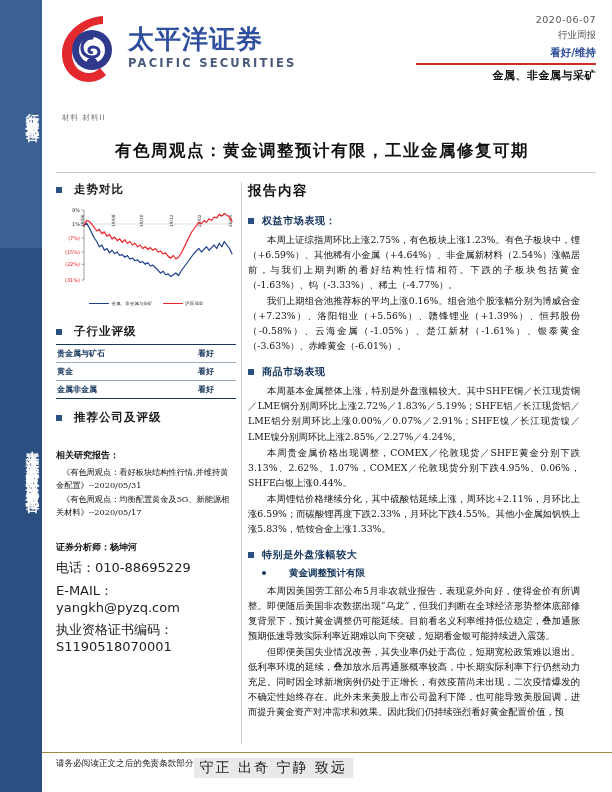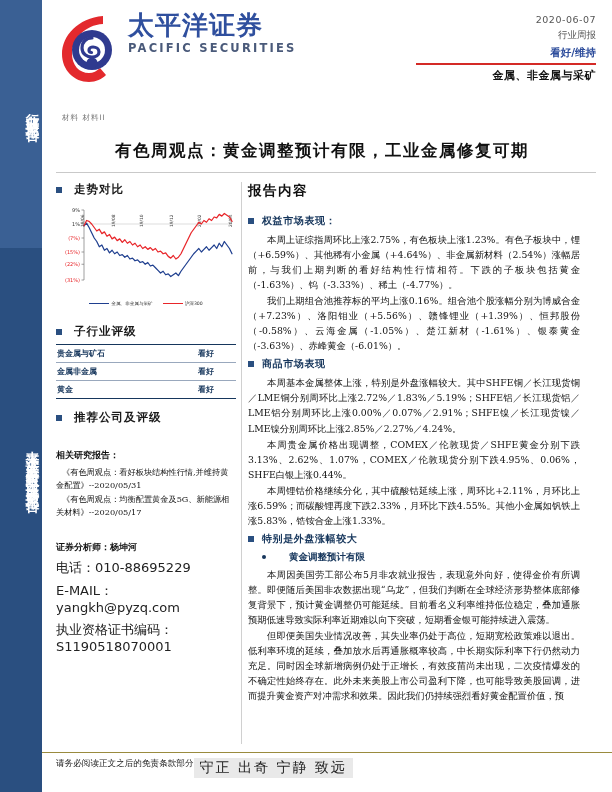--- a/index.html
+++ b/index.html
@@ -31,21 +31,21 @@
     font-weight:bold;
     letter-spacing:3px;
     text-align:center;
     display:flex; justify-content:center;
   }
   .vtext-top { top:26px; height:170px; font-size:13.5px; }
   .vtext-bot { top:300px; height:330px; font-size:13.5px; }
 
   
   .header { position:absolute; left:42px; top:0; width:570px; height:104px; }
-  .logo-wrap { position:absolute; left:14px; top:12px; display:flex; align-items:flex-start; }
+  .logo-wrap { position:absolute; left:14px; top:12px; display:flex; align-items:center; }
   .logo-mark { position:relative; width:66px; height:72px; }
   .logo-text { margin-left:6px; }
   .logo-cn {
     font-family:"DejaVu Sans","Liberation Sans",sans-serif;
     font-weight:bold; font-size:26px; color:#2f4f9e; letter-spacing:1px;
     line-height:1.05;
   }
   .logo-en {
     font-family:"DejaVu Sans","Liberation Sans",sans-serif;
     font-weight:bold; font-size:11.5px; color:#4a5a7a; letter-spacing:2.2px;
@@ -132,21 +132,21 @@
             font-family:"DejaVu Sans","Liberation Sans",sans-serif; }
 
   
   .report-head {
     font-family:"DejaVu Serif","Liberation Serif",serif;
     font-weight:bold; font-size:13.5px; color:#111; letter-spacing:1.5px;
     margin-bottom:14px;
   }
   .r-sec {
     display:flex; align-items:flex-start; gap:8px;
-    margin:4px 0 4px 0;
+    margin:12px 0 4px 0;
   }
   .r-sec .bullet-sq { margin-top:4px; }
   .r-sec-t {
     font-family:"DejaVu Serif","Liberation Serif",serif;
     font-weight:bold; font-size:10px; color:#16365c; letter-spacing:0.6px;
   }
   .r-sub {
     display:flex; align-items:flex-start; gap:23px; margin:5px 0 3px 14px;
   }
   .dot { width:4px; height:4px; border-radius:50%; background:#16365c; margin-top:4px; flex:none; }
@@ -263,25 +263,25 @@
       <span>子行业评级</span>
     </div>
 
     <table class="rate-tbl">
       <tbody id="rate-body">
           <tr>
             <td>贵金属与矿石</td>
             <td class="val">看好</td>
           </tr>
           <tr>
-            <td>金属非金属</td>
+            <td>黄金</td>
             <td class="val">看好</td>
           </tr>
           <tr>
-            <td>黄金</td>
+            <td>金属非金属</td>
             <td class="val">看好</td>
           </tr>
         </tbody>
     </table>
 
     <div class="sec-head" style="margin-top:11px;">
       <span class="bullet-sq"></span>
       <span>推荐公司及评级</span>
     </div>
 

